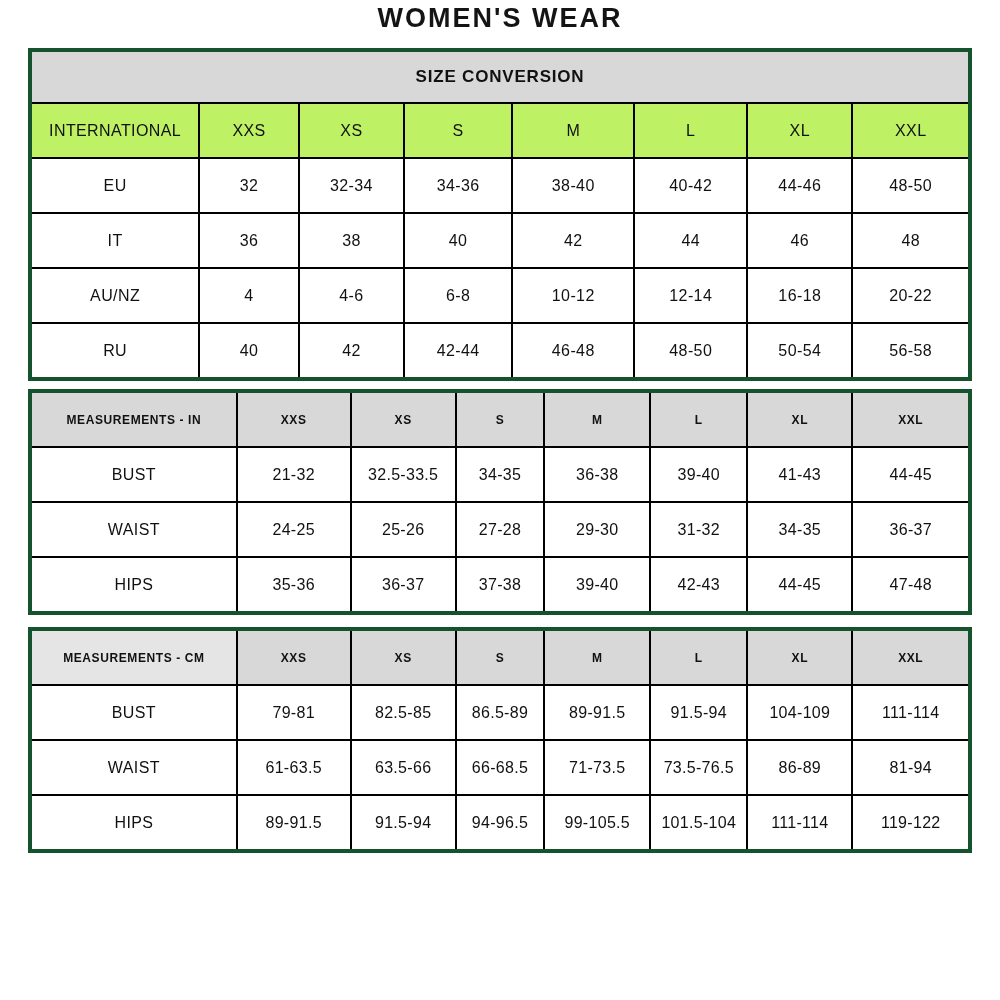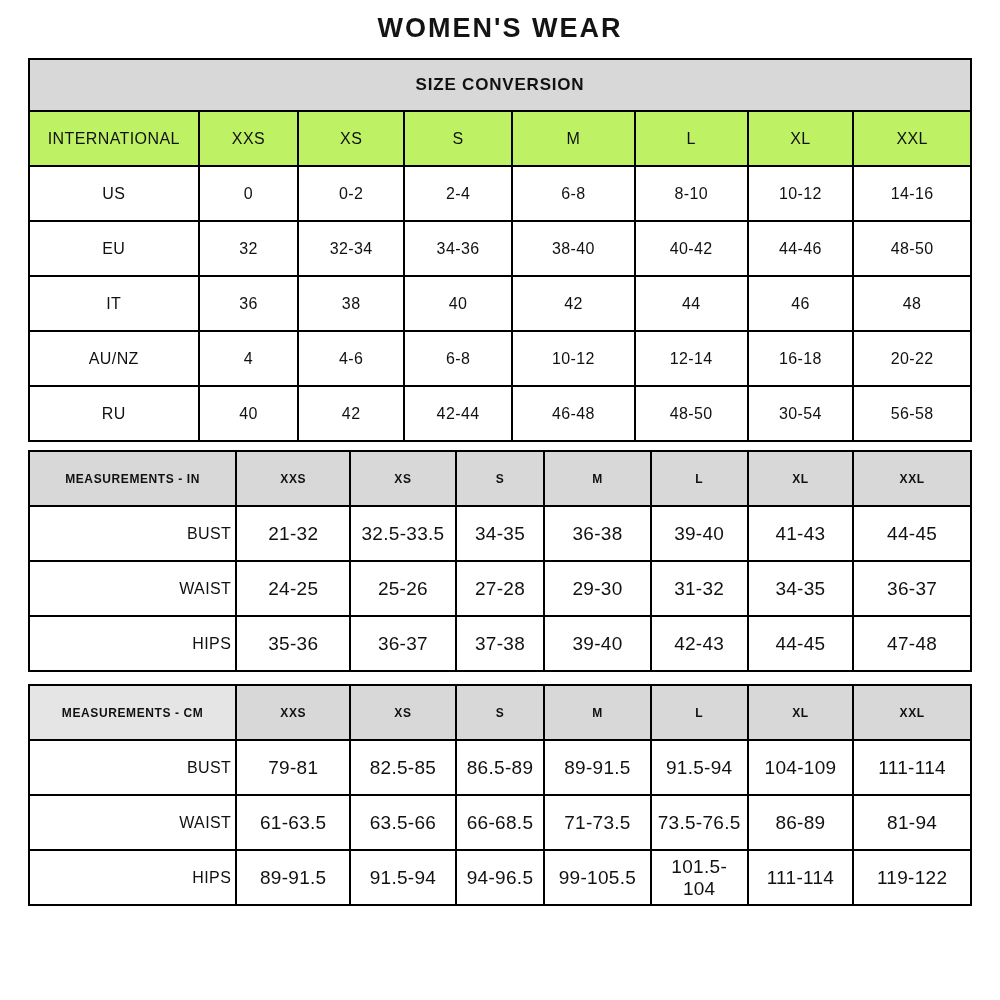--- a/index.html
+++ b/index.html
@@ -6,35 +6,35 @@
     margin: 0;
     padding: 0;
     background: #ffffff;
     width: 1000px;
     height: 1000px;
     font-family: "Liberation Sans", "DejaVu Sans", sans-serif;
     color: #111111;
   }
   .page {
     width: 944px;
-    margin: 12px auto;
+    margin: 2px auto;
     padding-top: 1px;
   }
   .title {
     margin: 0 0 14px 0;
     text-align: center;
     font-size: 27px;
     font-weight: 700;
     letter-spacing: 2px;
     color: #141414;
   }
   table.tbl {
     width: 944px;
     border-collapse: collapse;
-    border: 2px solid #14532d;
+    border: 4px solid #14532d;
     table-layout: fixed;
   }
   table.tbl td {
     border: 2px solid #000000;
     text-align: center;
     vertical-align: middle;
     padding: 0 4px;
     overflow: hidden;
     letter-spacing: 0.4px;
   }
@@ -49,22 +49,22 @@
   .t1 td.cell { height: 53px; font-size: 16px; }
   .t1 .header-cell { font-weight: 400; background: #bef264; }
   
   .t2 { margin-bottom: 12px; }
   .t2 td.cell, .t3 td.cell { height: 53px; }
   .t2 .header-cell, .t3 .header-cell {
     font-size: 12px;
     font-weight: 700;
     letter-spacing: 0.6px;
   }
-  .t2 .row-label, .t3 .row-label { font-size: 16px; text-align: right; }
-  .t2 .value-cell, .t3 .value-cell { font-size: 19px; letter-spacing: 0.3px; }
+  .t2 .row-label, .t3 .row-label { font-size: 16px; }
+  .t2 .value-cell, .t3 .value-cell { font-size: 16px; letter-spacing: 0.3px; }
 </style>
 </head>
 <body>
 
 <div class="page">
 
   <h1 class="title">WOMEN'S WEAR</h1>
 
   <table class="tbl t1">
     <colgroup>
@@ -85,30 +85,20 @@
           <td class="cell header-cell">INTERNATIONAL</td>
           <td class="cell header-cell">XXS</td>
           <td class="cell header-cell">XS</td>
           <td class="cell header-cell">S</td>
           <td class="cell header-cell">M</td>
           <td class="cell header-cell">L</td>
           <td class="cell header-cell">XL</td>
           <td class="cell header-cell">XXL</td>
         </tr>
         <tr>
-          <td class="cell row-label">US</td>
-          <td class="cell value-cell">0</td>
-          <td class="cell value-cell">0-2</td>
-          <td class="cell value-cell">2-4</td>
-          <td class="cell value-cell">6-8</td>
-          <td class="cell value-cell">8-10</td>
-          <td class="cell value-cell">10-12</td>
-          <td class="cell value-cell">14-16</td>
-        </tr>
-        <tr>
           <td class="cell row-label">EU</td>
           <td class="cell value-cell">32</td>
           <td class="cell value-cell">32-34</td>
           <td class="cell value-cell">34-36</td>
           <td class="cell value-cell">38-40</td>
           <td class="cell value-cell">40-42</td>
           <td class="cell value-cell">44-46</td>
           <td class="cell value-cell">48-50</td>
         </tr>
         <tr>
@@ -131,21 +121,21 @@
           <td class="cell value-cell">16-18</td>
           <td class="cell value-cell">20-22</td>
         </tr>
         <tr>
           <td class="cell row-label">RU</td>
           <td class="cell value-cell">40</td>
           <td class="cell value-cell">42</td>
           <td class="cell value-cell">42-44</td>
           <td class="cell value-cell">46-48</td>
           <td class="cell value-cell">48-50</td>
-          <td class="cell value-cell">30-54</td>
+          <td class="cell value-cell">50-54</td>
           <td class="cell value-cell">56-58</td>
         </tr>
       </tbody>
   </table>
 
   <table class="tbl t2">
     <colgroup>
       <col style="width:22.0%">
         <col style="width:12.1%">
         <col style="width:11.2%">

